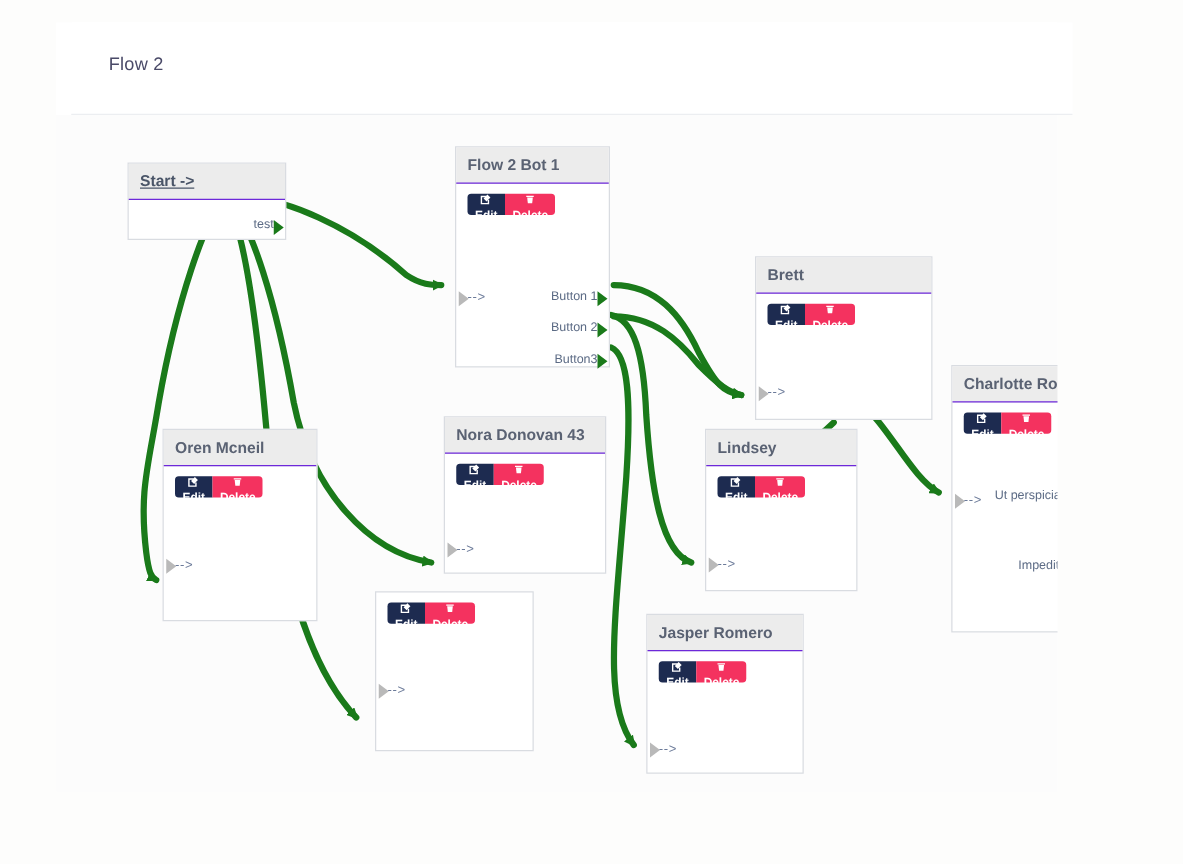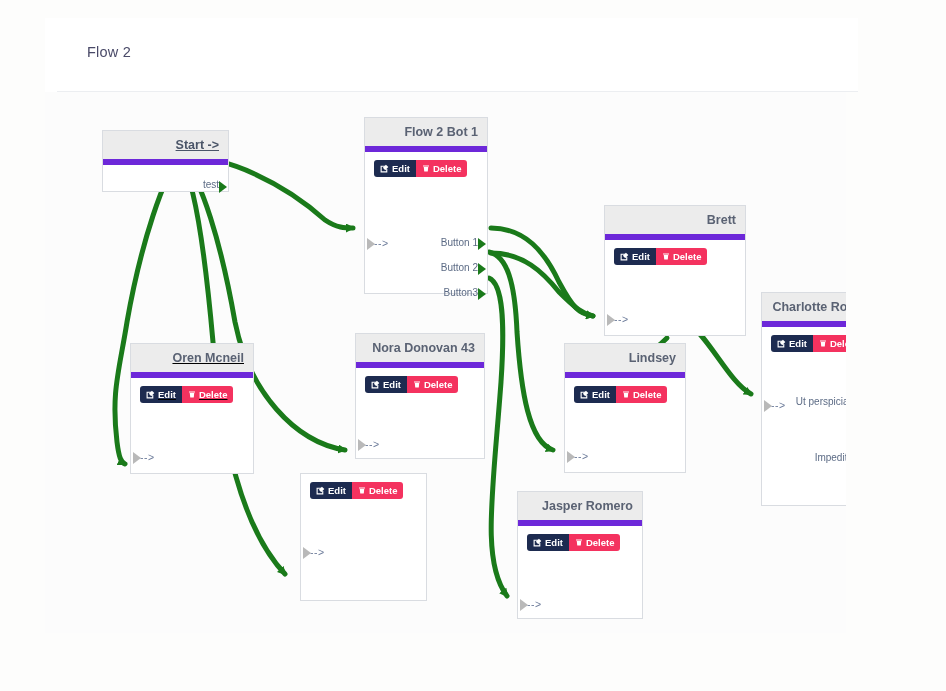--- a/index.html
+++ b/index.html
@@ -63,27 +63,26 @@
     background: #ffffff;
     border: 1px solid #d9dce1;
     box-sizing: border-box;
     z-index: 5;
   }
   .node-title {
     height: 28px;
     line-height: 28px;
     padding: 0 9px;
     background: #ececec;
-    border-bottom: 6px solid #6d28d9;
+    border-bottom: 1px solid #6d28d9;
     font-size: 12.5px;
     color: #5a6273;
     font-weight: bold;
     white-space: nowrap;
     overflow: hidden;
-    text-align: right;
   }
   .node.start .node-title {
     background: #ececec;
     font-weight: bold;
     color: #4a5568;
     text-decoration: underline;
   }
   .node-body {
     position: relative;
     box-sizing: border-box;
@@ -98,20 +97,21 @@
     align-items: center;
     gap: 3px;
     height: 17px;
     padding: 0 6px;
     font-size: 9.5px;
     color: #ffffff;
     font-weight: bold;
     white-space: nowrap;
     border: none;
     cursor: pointer;
+    flex-direction: column;
   }
   .btn-edit {
     background: #1d2b50;
     border-radius: 3px 0 0 3px;
   }
   .btn-delete {
     background: #f4325f;
     border-radius: 0 3px 3px 0;
   }
   .btn svg { display: block; }
@@ -244,21 +244,21 @@
             <span>Button 2</span>
             <span class="port-dot-out" style="top:1px;"></span>
           </div>
           <div class="port-out" style="top:135px;">
             <span>Button3</span>
             <span class="port-dot-out" style="top:1px;"></span>
           </div>
         </div>
       </div>
 
-      <div class="node" style="left:85px; top:251px; width:124px; height:131px;text-decoration:underline;">
+      <div class="node" style="left:85px; top:251px; width:124px; height:154px;">
         <div class="node-title">Oren Mcneil</div>
         <div class="node-body" style="height:102px;">
           <div class="btn-row">
             <button class="btn btn-edit">
               <span>
                 <svg width="9" height="9" viewBox="0 0 16 16">
                     <path fill="#fff" d="M1 3h8v2H3v8h8V9h2v6H1z"></path>
                     <path fill="#fff" d="M10.5 1.2l4.3 4.3-5.4 5.4-4.3-4.3z"></path>
                   </svg>
               </span>

